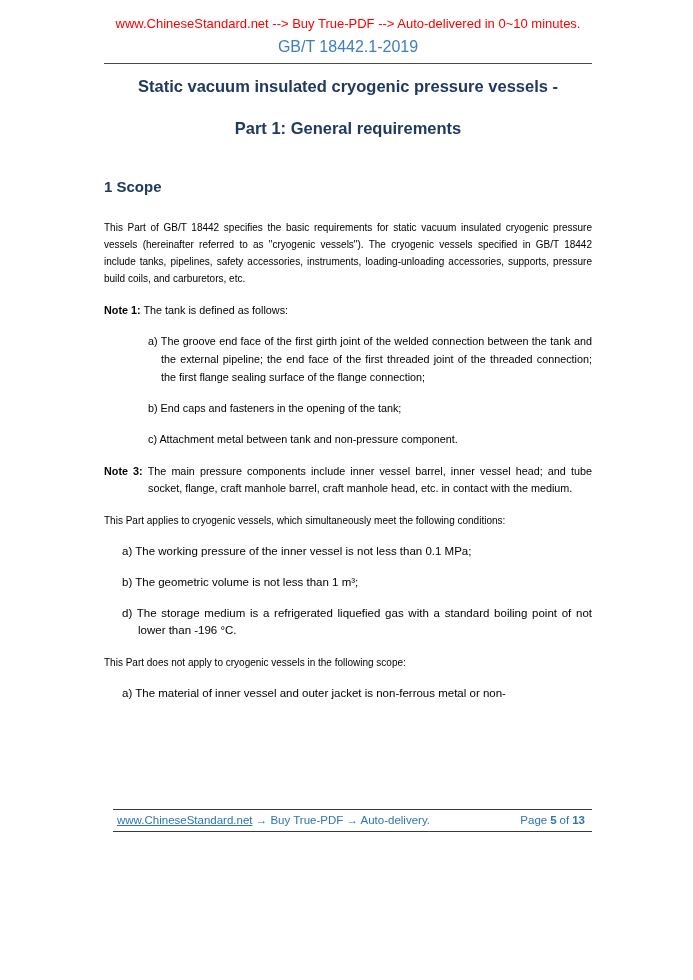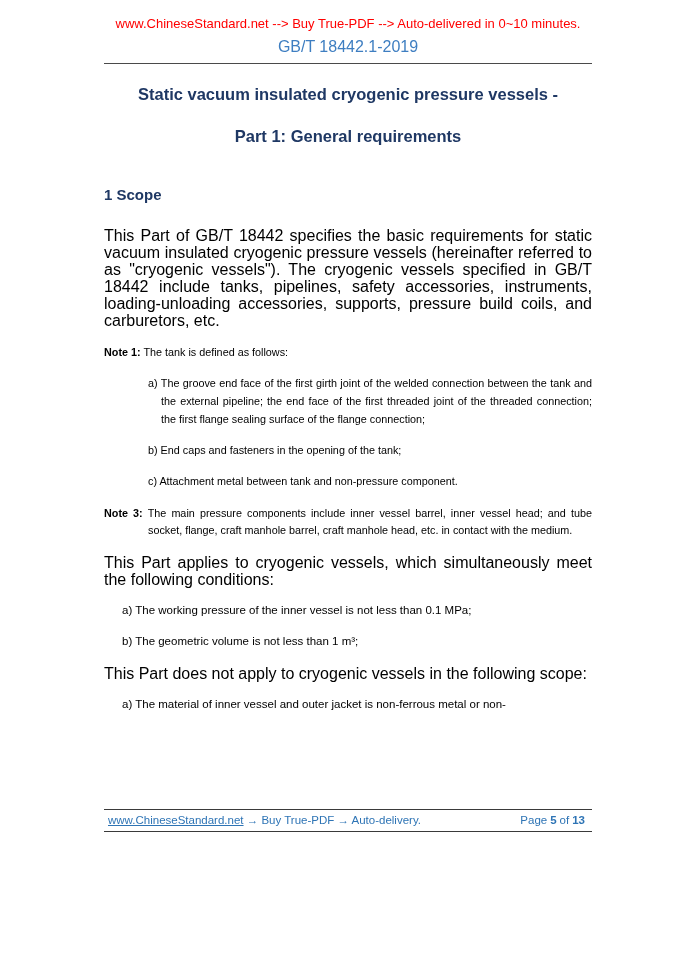--- a/index.html
+++ b/index.html
@@ -37,33 +37,33 @@
     margin-top: 7px;
   }
 
   
   .doc-title {
     color: #1f3864;
     text-align: center;
     font-weight: bold;
     font-size: 16.5px;
     line-height: 20px;
-    margin-top: 20px;
+    margin-top: 12px;
   }
   .title-line2 { margin-top: 22px; }
 
   
   .scope-heading {
     color: #1f3864;
     font-weight: bold;
     font-size: 15px;
     margin-top: 40px;
   }
   .para {
-    font-size: 16px;
+    font-size: 10px;
     line-height: 17px;
     text-align: justify;
     margin-top: 24px;
   }
   .para ~ .para, .after-note { margin-top: 15px; }
 
   .note {
     margin-top: 15px;
     font-size: 10.8px;
     line-height: 17px;
@@ -89,21 +89,21 @@
     line-height: 17px;
     text-align: justify;
     margin-left: 18px;
     padding-left: 16px;
     text-indent: -16px;
   }
 
   
   .footer {
     position: absolute;
-    left: 104px; right: 101px;
+    left: 113px; right: 101px;
     bottom: 44px;
   }
   .footer-rule {
     border: none;
     border-top: 1.4px solid #3a3a3a;
   }
   .footer-line {
     display: flex;
     justify-content: space-between;
     align-items: center;
@@ -147,20 +147,21 @@
     <p class="note-item">b) End caps and fasteners in the opening of the tank;</p>
     <p class="note-item">c) Attachment metal between tank and non-pressure component.</p>
 
 
     <p class="note"><span class="note-label">Note 3:</span> <span>The main pressure components include inner vessel barrel, inner vessel head; and tube socket, flange, craft manhole barrel, craft manhole head, etc. in contact with the medium.</span></p>
 
     <p class="para after-note">This Part applies to cryogenic vessels, which simultaneously meet the following conditions:</p>
 
     <p class="cond-item">a) The working pressure of the inner vessel is not less than 0.1 MPa;</p>
     <p class="cond-item">b) The geometric volume is not less than 1 m³;</p>
+    <p class="cond-item">d) The storage medium is a refrigerated liquefied gas with a standard boiling point of not lower than -196 °C.</p>
 
     <p class="para after-note">This Part does not apply to cryogenic vessels in the following scope:</p>
 
     <p class="cond-item">a) The material of inner vessel and outer jacket is non-ferrous metal or non-</p>
   </main>
 
   <footer class="footer">
     <hr class="footer-rule">
     <div class="footer-line">
       <span class="footer-left"><a class="footer-link">www.ChineseStandard.net</a><span> → Buy True-PDF → Auto-delivery.</span></span>

